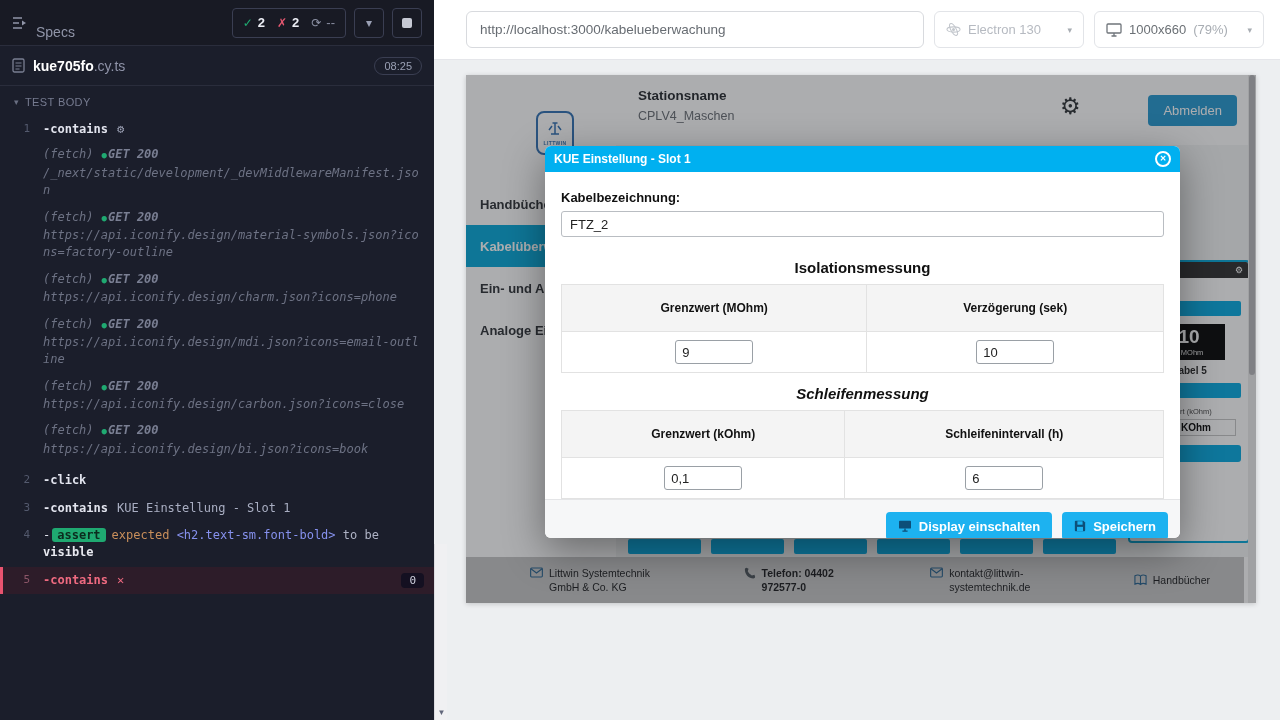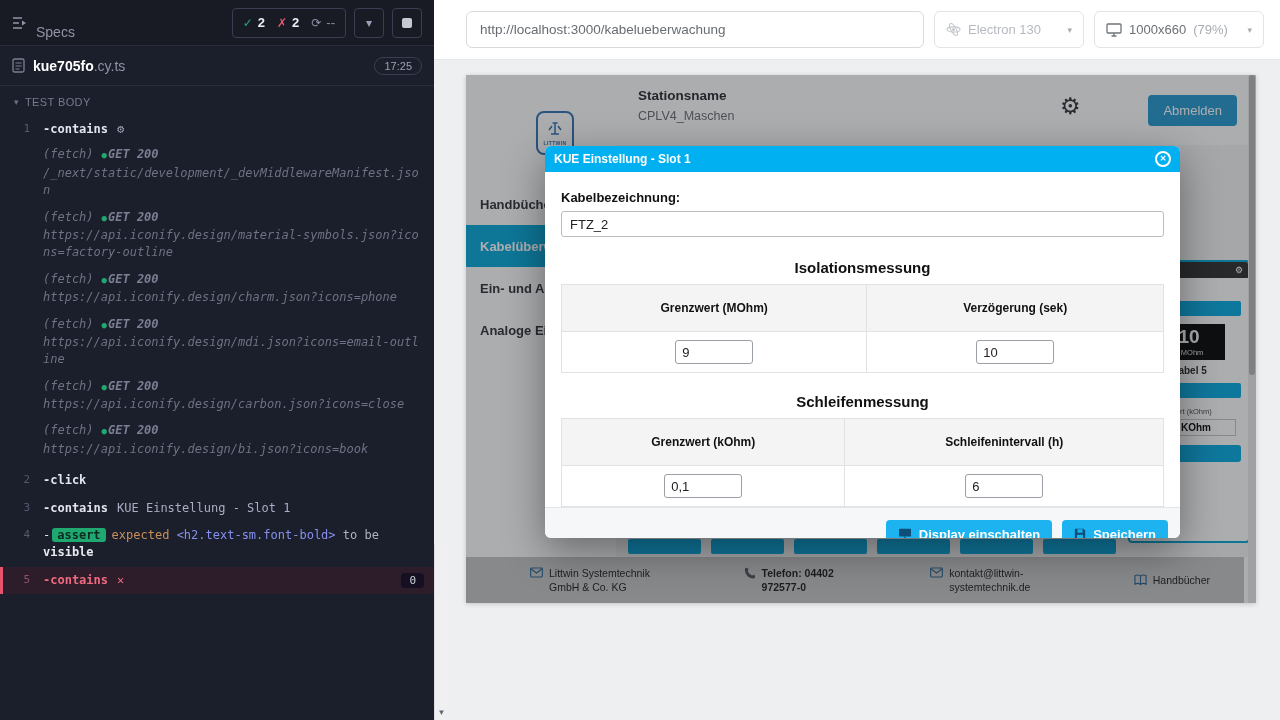--- a/index.html
+++ b/index.html
@@ -147,21 +147,21 @@
                   padding:0 9px; font-size:12px; font-weight:bold; flex:0 0 auto; }
   .close-btn { margin-left:auto; width:16px; height:16px; border:2px solid #fff; border-radius:50%;
                display:flex; align-items:center; justify-content:center; font-size:8px;
                color:#fff; cursor:pointer; line-height:1; }
   .modal-body { flex:1; padding:10px 16px 0; }
   .field-label { display:block; font-size:13px; font-weight:bold; color:#111; margin:8px 0 6px; }
   .text-input { width:100%; height:26px; border:1px solid #b9bdc2; border-radius:3px;
                 padding:0 8px; font-size:13px; color:#222; outline:none;
                 font-family:"Liberation Sans", sans-serif; }
   .section-title { text-align:center; font-weight:bold; font-size:15px; color:#111; margin:22px 0 8px; }
-  .section-title.second { margin-top:20px; }
+  .section-title.second { margin-top:12px;font-style:italic; }
   table.params { width:100%; border-collapse:collapse; }
   .params th { background:#f4f4f4; border:1px solid #e2e2e2; font-size:12px; color:#111;
                padding:16px 4px; font-weight:bold; }
   .params td { border:1px solid #e2e2e2; padding:8px 4px; text-align:center; }
   .cell-input { width:78px; height:24px; border:1px solid #9aa0a6; border-radius:3px;
                 padding:0 6px; font-size:13px; color:#222; outline:none;
                 font-family:"Liberation Sans", sans-serif; }
   .modal-footer { flex:0 0 auto; height:60px; background:#f6f7f8; border-top:1px solid #e4e5e7;
                   padding:12px 12px; display:flex; justify-content:flex-end; gap:10px;
                   align-items:flex-start; }
@@ -204,21 +204,21 @@
       <span class="stop-square"></span>
     </span>
   </div>
 
   <div class="spec-bar">
     <svg width="13" height="15" viewBox="0 0 13 15">
       <rect x="1" y="1" width="11" height="13" rx="1.5" fill="none" stroke="#7a7f92" stroke-width="1.3"></rect>
       <path d="M3.5 5 h6 M3.5 8 h6 M3.5 11 h4" stroke="#7a7f92" stroke-width="1.1"></path>
     </svg>
     <span class="spec-name"><b>kue705fo</b><span>.cy.ts</span></span>
-    <span class="duration-pill">17:25</span>
+    <span class="duration-pill">08:25</span>
   </div>
 
   <div class="section-label">
     <span class="chev">▾</span>
     <span>TEST BODY</span>
   </div>
 
   <div class="commands">
 
     <div class="cmd-row">

